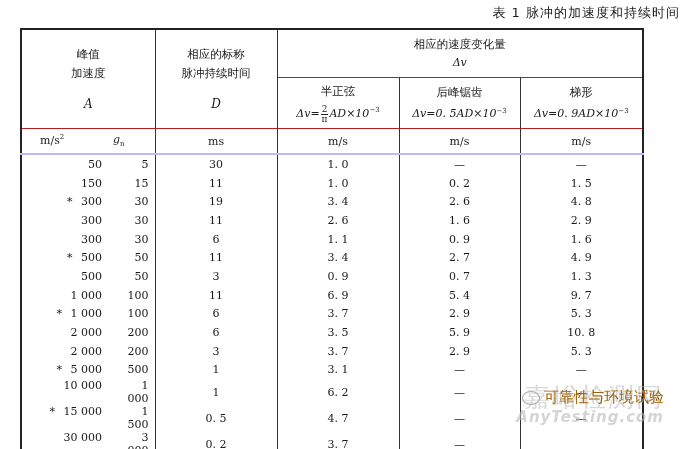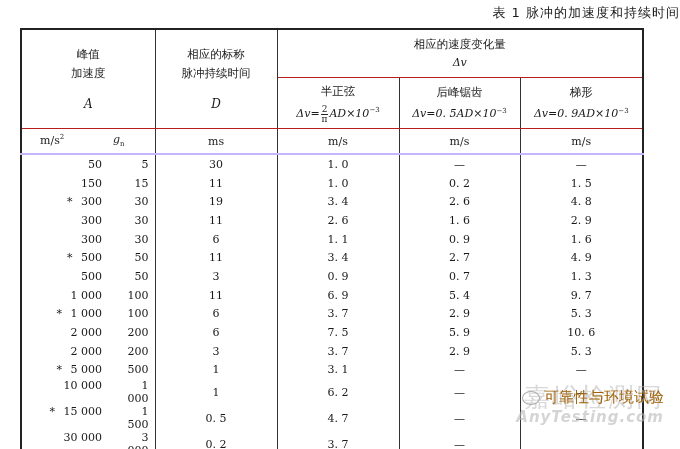--- a/index.html
+++ b/index.html
@@ -209,23 +209,23 @@
         <td class="dcol-right">5. 3</td>
       </tr>
       <tr class="data">
         <td>
           <div class="acc-wrap">
             <span class="c-ms"><span class="star"></span><span>2 000</span></span>
             <span class="c-g">200</span>
           </div>
         </td>
         <td class="dur">6</td>
-        <td class="dcol">7. 5</td>
+        <td class="dcol">3. 5</td>
         <td class="dcol-mid">5. 9</td>
-        <td class="dcol-right">10. 6</td>
+        <td class="dcol-right">10. 8</td>
       </tr>
       <tr class="data">
         <td>
           <div class="acc-wrap">
             <span class="c-ms"><span class="star"></span><span>2 000</span></span>
             <span class="c-g">200</span>
           </div>
         </td>
         <td class="dur">3</td>
         <td class="dcol">3. 7</td>

